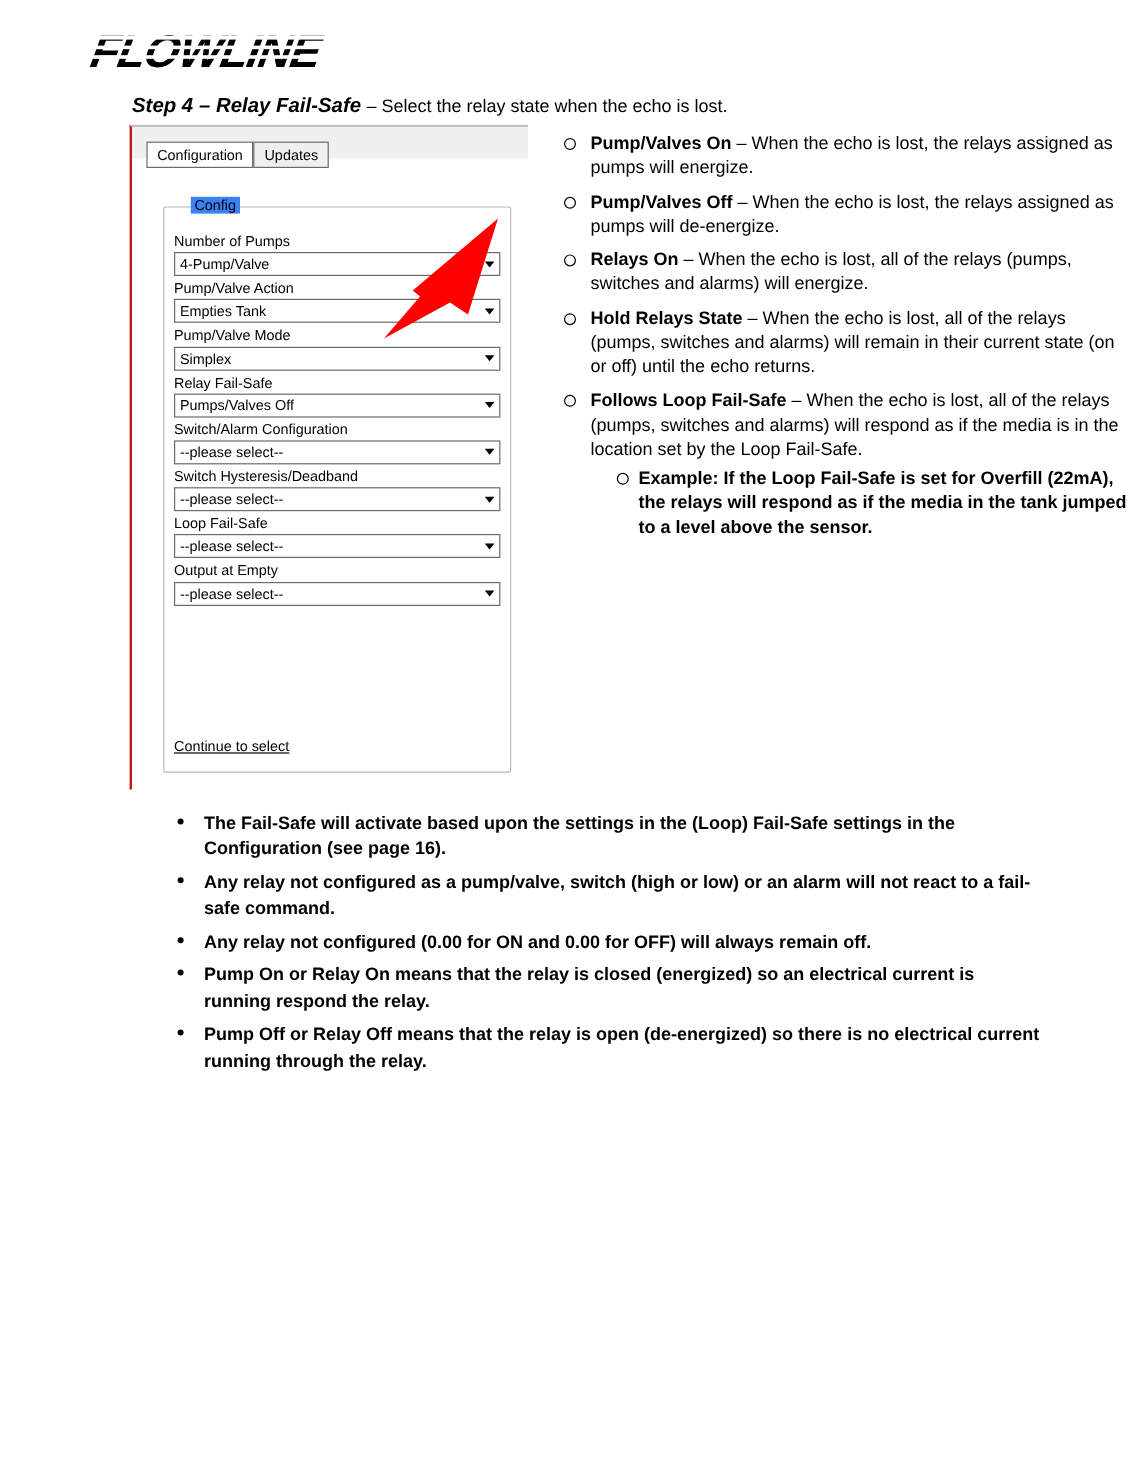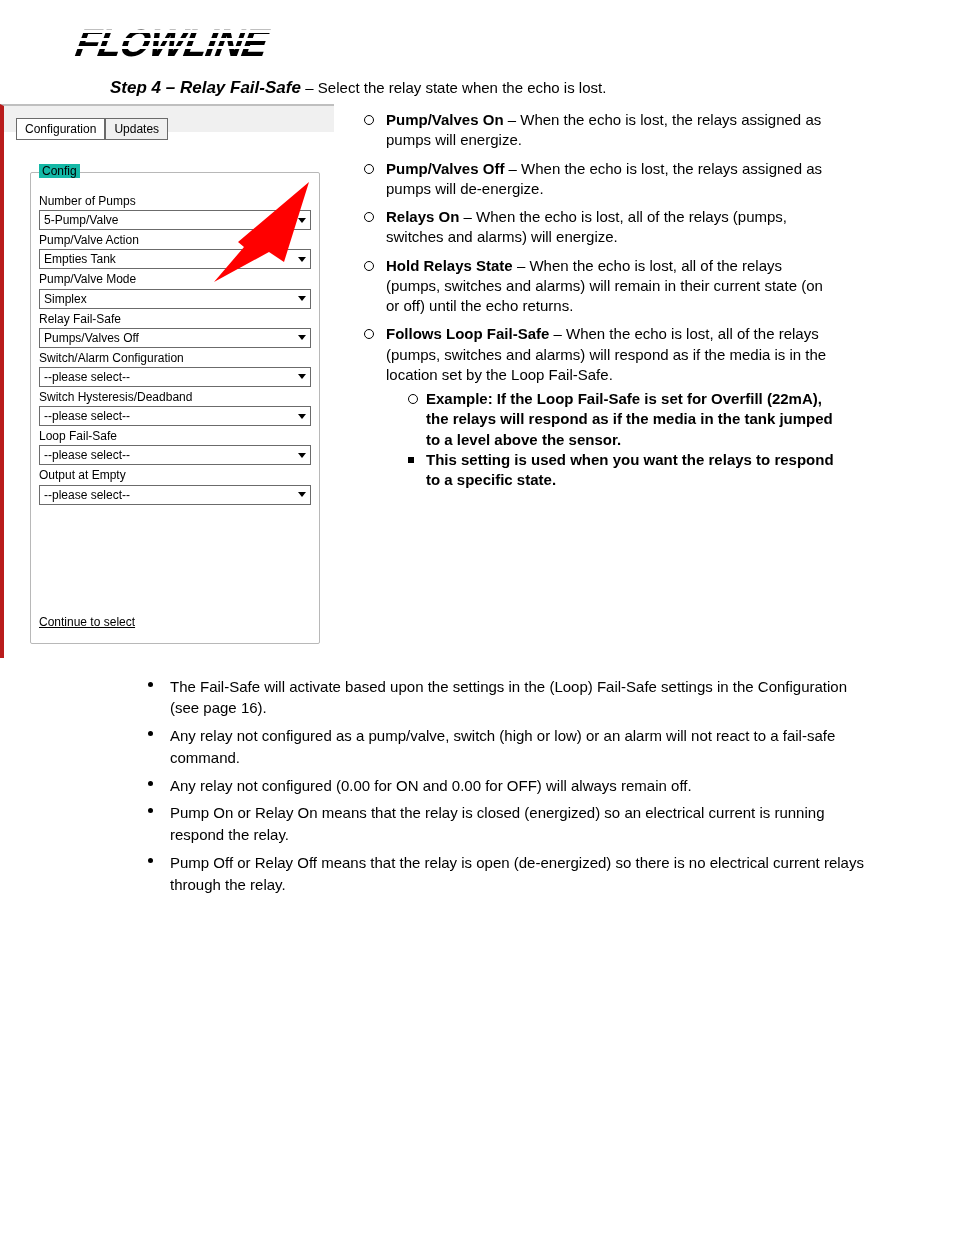--- a/index.html
+++ b/index.html
@@ -3,41 +3,41 @@
 <meta charset="utf-8">
 <style>
   html,body{margin:0;padding:0;background:#fff;font-family:Arial,Helvetica,sans-serif;color:#000;}
   .page{width:954px;margin:0 auto;position:relative;}
   .logo{margin:24px 0 14px 64px;}
   .logo svg{display:block;}
   .step-hdr{margin:4px 0 6px 110px;}
   .step-hdr b{font-size:17px;font-style:italic;}
   .step-sub{font-size:15px;margin-left:0;}
   .content-row{display:flex;align-items:flex-start;}
-  .shot{width:330px;border-left:4px solid #b91c1c;border-top:2px solid #bfbfbf;background:#fff;position:relative;}
+  .shot{width:330px;margin-left:108px;border-left:2px solid #b91c1c;border-top:2px solid #bfbfbf;background:#fff;position:relative;}
   .shot-bg{background:#f0f0f0;height:26px;}
   .tabs{position:absolute;top:12px;left:12px;}
   .tab{display:inline-block;border:1px solid #6b6b6b;background:#fff;font:12px/1 "Segoe UI",Tahoma,Arial;padding:4px 8px;position:relative;top:0;}
   .tab.inactive{background:#f0f0f0;}
   .panel{margin:40px 14px 14px 26px;border:1px solid #b8b8b8;border-radius:2px;position:relative;padding:18px 8px 10px 8px;}
-  .panel-title{position:absolute;top:-9px;left:8px;background:#14b8a6;padding:0 3px;font:12px "Segoe UI",Tahoma,Arial;}
+  .panel-title{position:absolute;top:-9px;left:22px;background:#3b82f6;padding:0 3px;font:12px "Segoe UI",Tahoma,Arial;}
   .fld-label{font:12px/1.1 "Segoe UI",Tahoma,Arial;margin:4px 0 2px 0;}
   .combo{display:flex;align-items:center;justify-content:space-between;border:1px solid #6b6b6b;background:#fff;height:18px;padding:0 2px 0 4px;font:12px "Segoe UI",Tahoma,Arial;margin-bottom:4px;}
   .combo .arrow{width:0;height:0;border-left:4px solid transparent;border-right:4px solid transparent;border-top:5px solid #000;margin-right:2px;}
   .continue{font:12px "Segoe UI",Tahoma,Arial;margin-top:110px;margin-bottom:4px;text-decoration:underline;}
   .red-arrow{position:absolute;top:76px;left:210px;pointer-events:none;}
   .bullets{margin:6px 0 0 30px;padding:0;list-style:none;width:470px;}
   .bullets>li{position:relative;padding-left:22px;font-size:15px;line-height:1.35;margin-bottom:8px;}
   .bullets>li:before{content:"";position:absolute;left:0;top:5px;width:8px;height:8px;border:1px solid #000;border-radius:50%;background:#fff;}
   .sub-bul{margin:4px 0 0 0;padding-left:22px;list-style:none;font-weight:bold;}
   .sub-bul li{position:relative;padding-left:18px;font-size:15px;line-height:1.35;}
   .sub-bul li:before{content:"";position:absolute;left:0;top:5px;width:8px;height:8px;border:1px solid #000;border-radius:50%;background:#fff;}
   .sub-bul li.square:before{border-radius:0;border:none;background:#000;width:6px;height:6px;top:7px;}
   .notes{margin:18px 0 0 148px;padding:0;list-style:none;width:720px;}
-  .notes>li{position:relative;padding-left:22px;font-size:15px;line-height:1.45;margin-bottom:6px;}
+  .notes>li{position:relative;padding-left:22px;font-size:15px;line-height:1.45;margin-bottom:6px;font-weight:bold;}
   .notes>li:before{content:"";position:absolute;left:0;top:6px;width:5px;height:5px;background:#000;border-radius:50%;}
 </style>
 </head>
 <body>
 
 <div class="page">
 
   <div class="logo">
     <svg width="290" height="40" viewBox="0 0 290 40">
       <g transform="skewX(-20)">
@@ -59,21 +59,21 @@
     <div class="shot">
       <div class="shot-bg"></div>
       <div class="tabs">
         <span class="tab">Configuration</span><span class="tab inactive">Updates</span>
       </div>
       <div class="panel">
         <div class="panel-title">Config</div>
         <div id="fields">
             <div class="fld-label">Number of Pumps</div>
             <div class="combo">
-              <span>5-Pump/Valve</span>
+              <span>4-Pump/Valve</span>
               <span class="arrow"></span>
             </div>
             <div class="fld-label">Pump/Valve Action</div>
             <div class="combo">
               <span>Empties Tank</span>
               <span class="arrow"></span>
             </div>
             <div class="fld-label">Pump/Valve Mode</div>
             <div class="combo">
               <span>Simplex</span>
@@ -115,26 +115,25 @@
       </div>
     </div>
 
     <ul class="bullets" id="rhs">
         <li><b>Pump/Valves On</b> – When the echo is lost, the relays assigned as pumps will energize.</li>
         <li><b>Pump/Valves Off</b> – When the echo is lost, the relays assigned as pumps will de-energize.</li>
         <li><b>Relays On</b> – When the echo is lost, all of the relays (pumps, switches and alarms) will energize.</li>
         <li><b>Hold Relays State</b> – When the echo is lost, all of the relays (pumps, switches and alarms) will remain in their current state (on or off) until the echo returns.</li>
         <li><b>Follows Loop Fail-Safe</b> – When the echo is lost, all of the relays (pumps, switches and alarms) will respond as if the media is in the location set by the Loop Fail-Safe.<ul class="sub-bul">
             <li>Example: If the Loop Fail-Safe is set for Overfill (22mA), the relays will respond as if the media in the tank jumped to a level above the sensor.</li>
-            <li class="square">This setting is used when you want the relays to respond to a specific state.</li>
           </ul></li>
       </ul>
   </div>
 
   <ul class="notes" id="notes">
       <li>The Fail-Safe will activate based upon the settings in the (Loop) Fail-Safe settings in the Configuration (see page 16).</li>
       <li>Any relay not configured as a pump/valve, switch (high or low) or an alarm will not react to a fail-safe command.</li>
       <li>Any relay not configured (0.00 for ON and 0.00 for OFF) will always remain off.</li>
       <li>Pump On or Relay On means that the relay is closed (energized) so an electrical current is running respond the relay.</li>
-      <li>Pump Off or Relay Off means that the relay is open (de-energized) so there is no electrical current relays through the relay.</li>
+      <li>Pump Off or Relay Off means that the relay is open (de-energized) so there is no electrical current running through the relay.</li>
     </ul>
 
 </div>
 
 </body></html>

